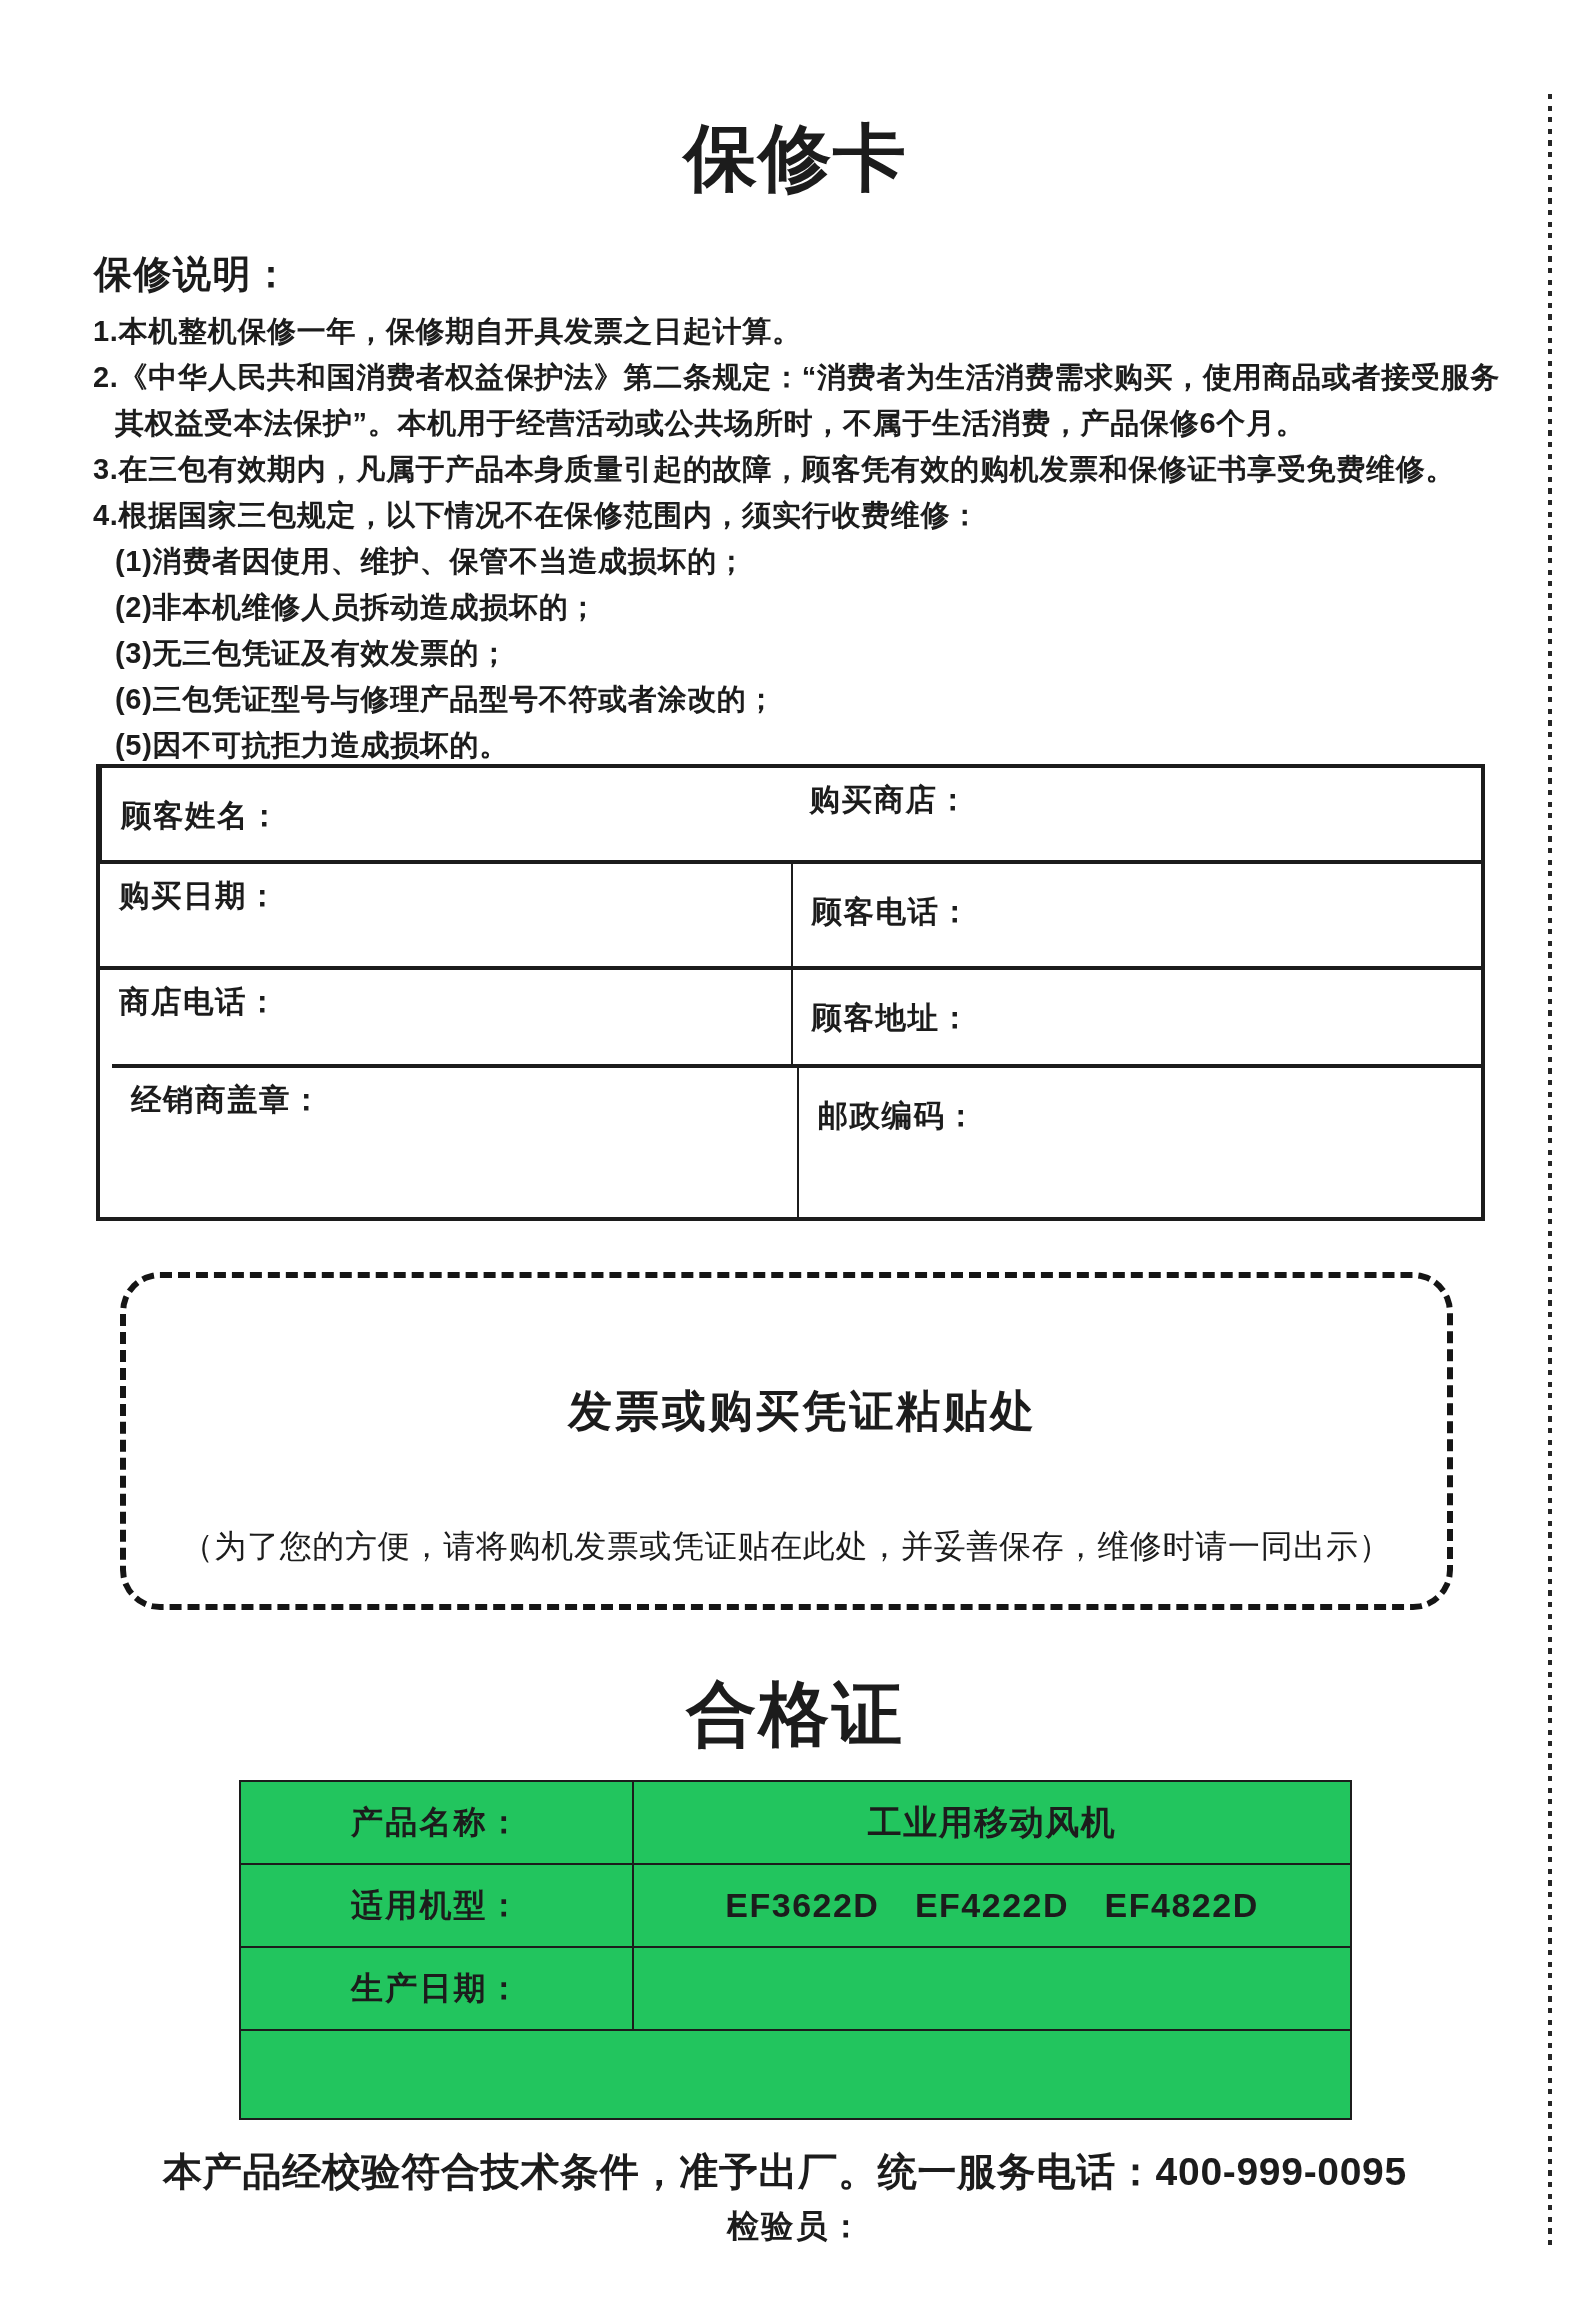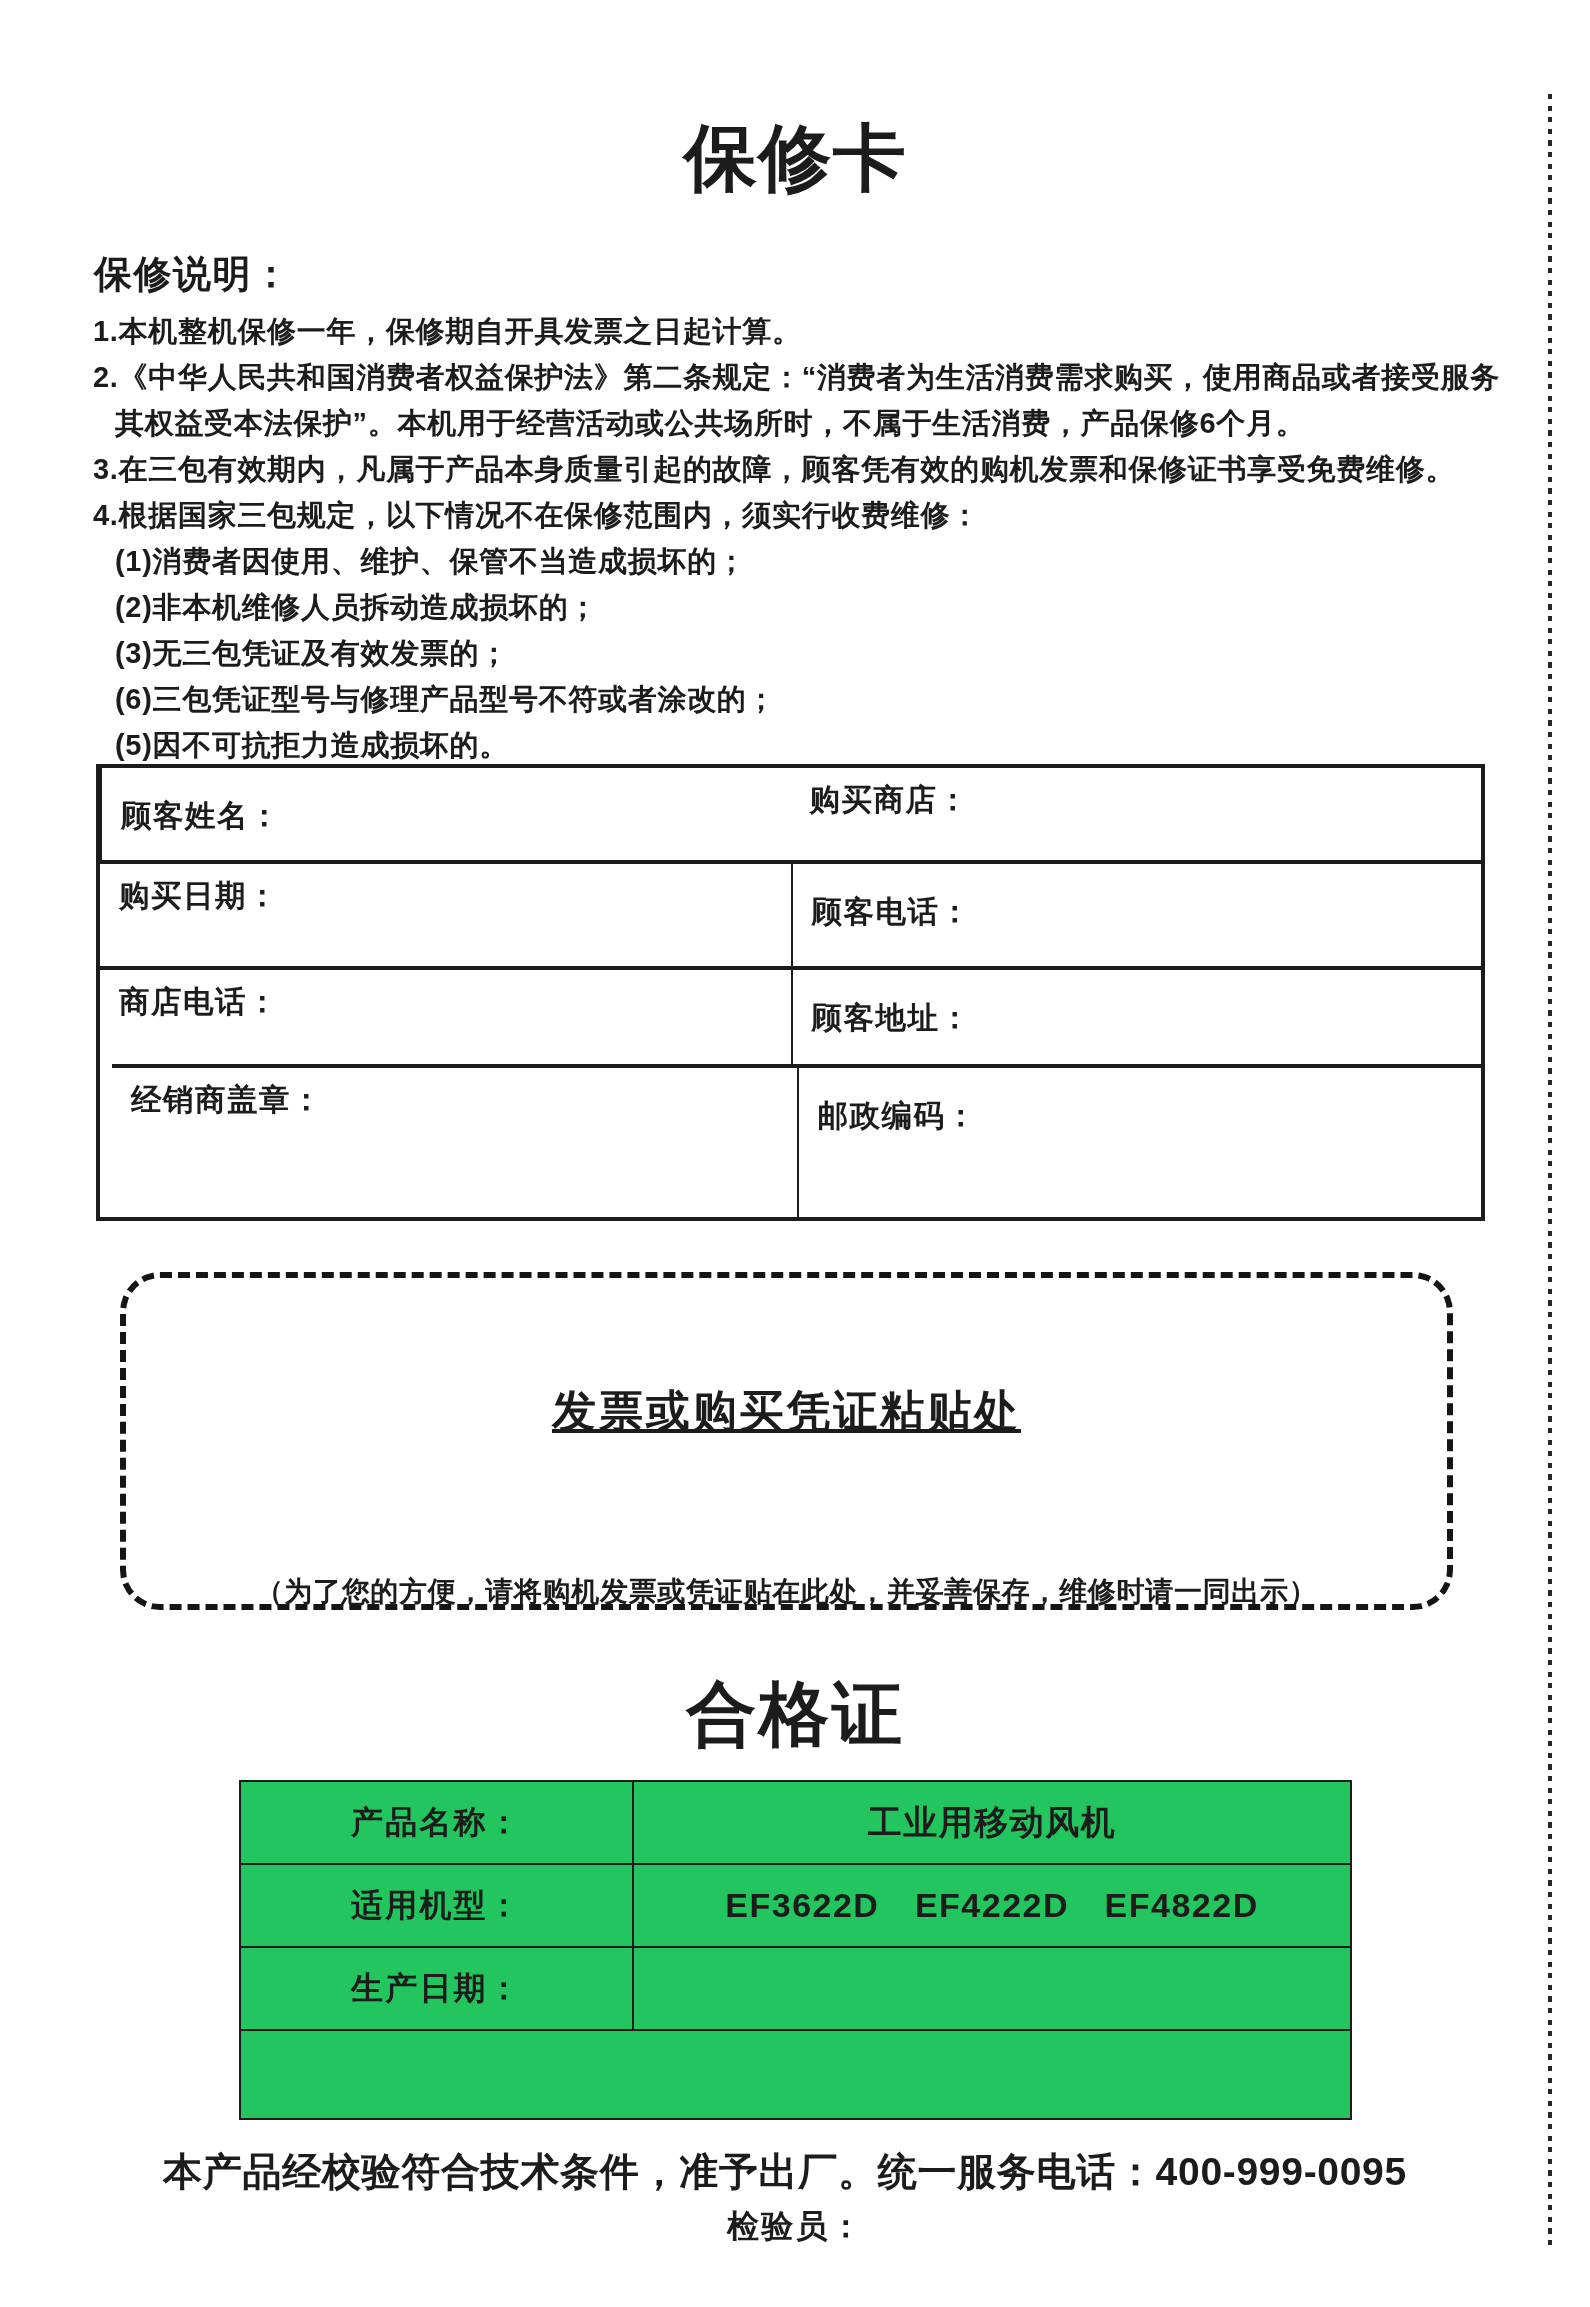--- a/index.html
+++ b/index.html
@@ -45,26 +45,26 @@
   }
   .t1-cell.right{border-left:2.9px solid #1c1c1c;padding-top:28px;}
   .t1-row.r1{height:92px;} .t1-row.r2{height:94px;}
   .t1-row.r3{height:102px;} .t1-row.r4{height:149px;margin-left:12px;}
   
   .invoice-box{
     position:absolute;left:120px;top:1272px;width:1333px;height:338px;
     box-sizing:border-box;border:6.5px dashed #151515;border-radius:40px;
   }
   .invoice-title{
-    position:absolute;left:0;top:104px;width:100%;
-    text-align:center;font-size:44px;font-weight:700;letter-spacing:2.9px;white-space:nowrap;text-decoration:underline;
+    position:absolute;left:16px;top:104px;width:100%;
+    text-align:center;font-size:44px;font-weight:700;letter-spacing:2.9px;white-space:nowrap;
   }
   .invoice-note{
     position:absolute;left:0;top:247px;width:100%;
-    text-align:center;font-size:28px;font-weight:700;letter-spacing:0.7px;white-space:nowrap;margin-top:48px;
+    text-align:center;font-size:32px;font-weight:400;letter-spacing:0.7px;white-space:nowrap;
   }
   .cert-title{
     position:absolute;left:0;top:1668px;width:1591px;
     text-align:center;font-size:70px;font-weight:700;letter-spacing:2.9px;white-space:nowrap;
   }
   
   .cert-table{
     position:absolute;left:239px;top:1780px;width:1113px;
     border:2.9px solid #1c1c1c;box-sizing:border-box;background:#22c55e;
   }

